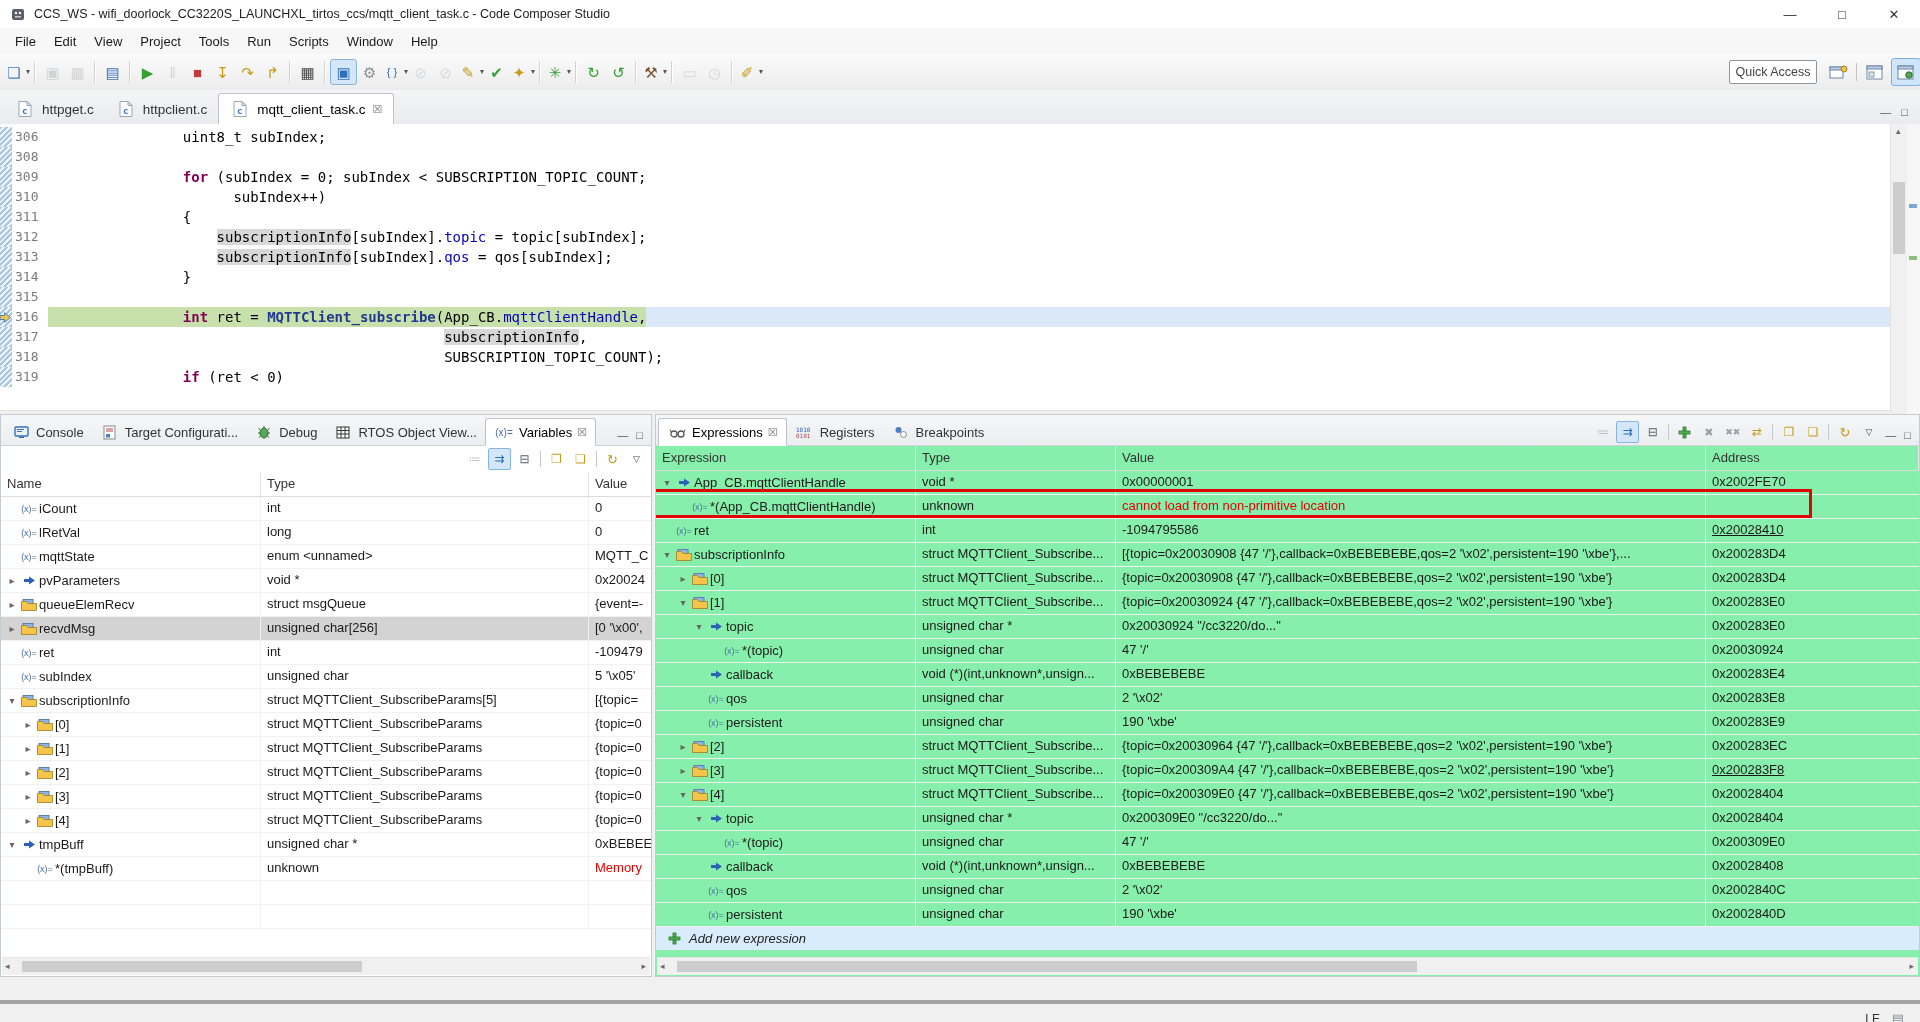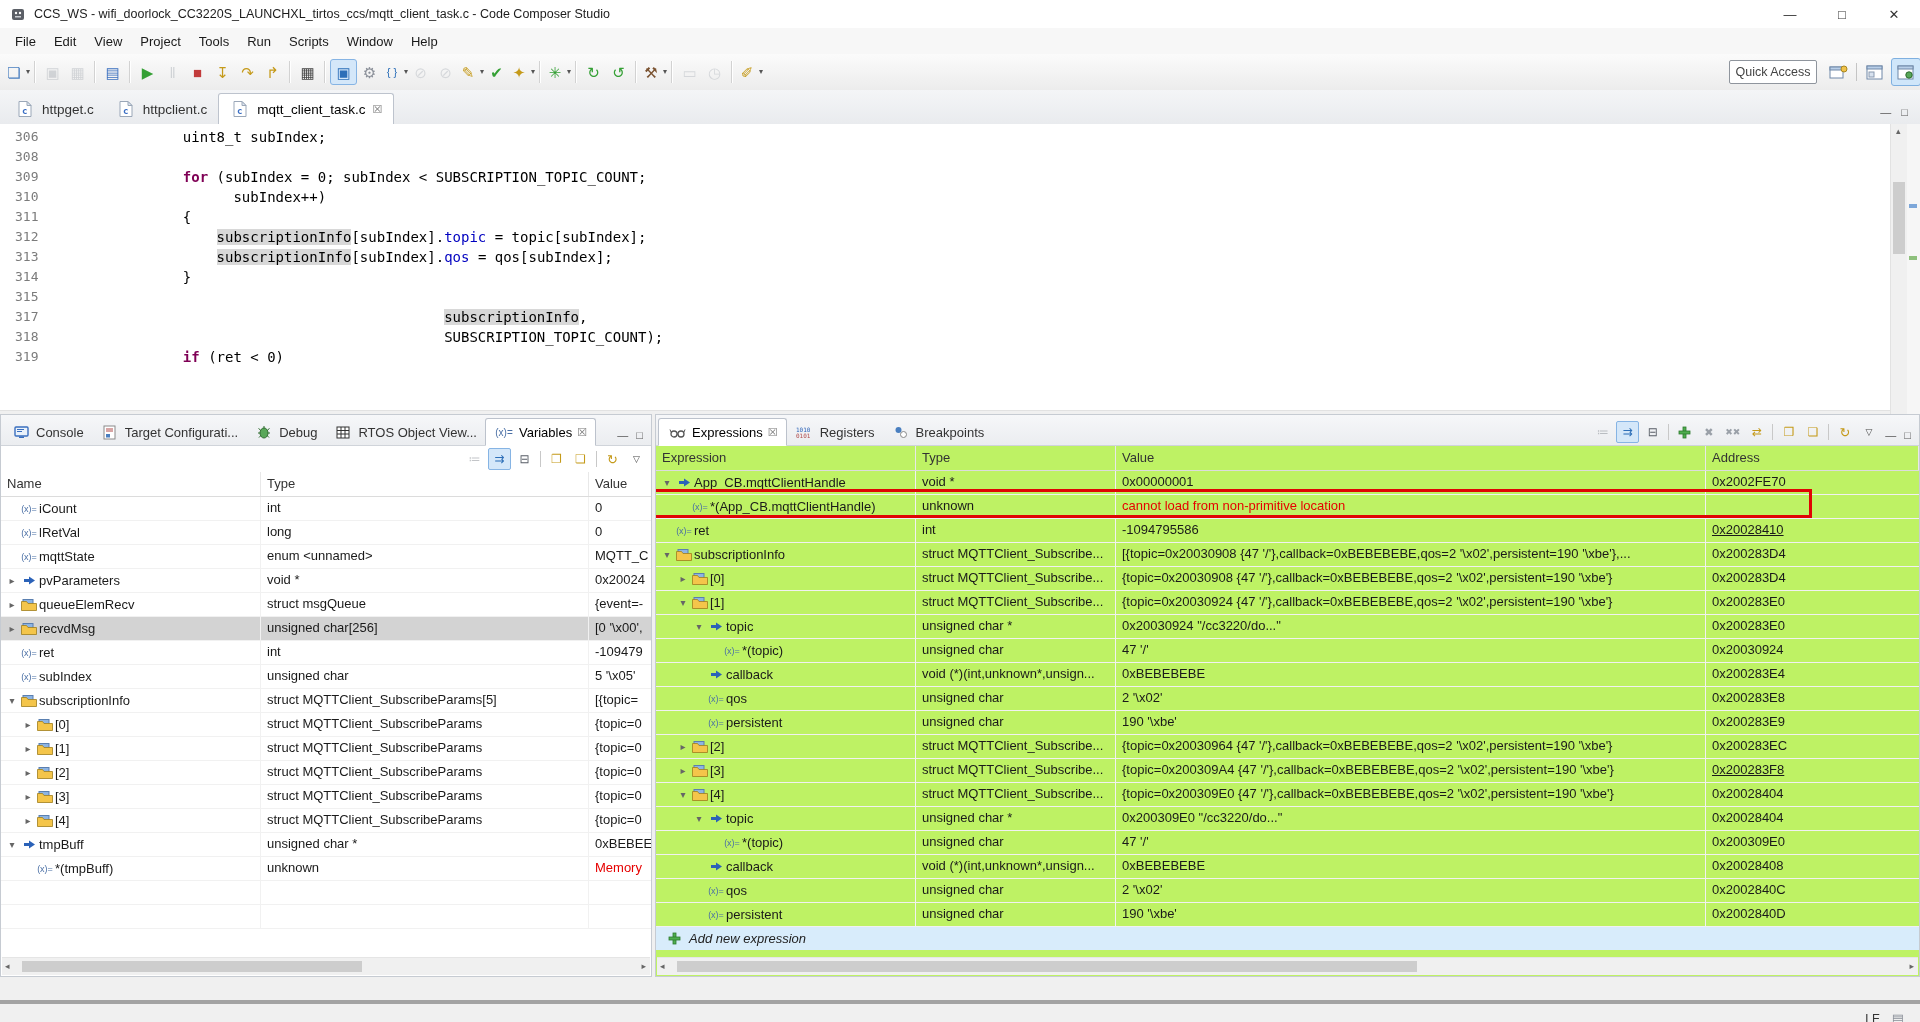--- a/index.html
+++ b/index.html
@@ -31,21 +31,21 @@
 
   
   .etabbar{position:absolute;top:90px;left:0;right:0;height:34px;background:linear-gradient(#f4f5f7,#e9ebee);border-bottom:1px solid #c9ced6;display:flex;align-items:flex-end;padding-left:4px;}
   .etab{height:30px;display:flex;align-items:center;gap:7px;padding:0 11px;color:#333;font-size:13.5px;}
   .etab.active{background:#fff;border:1px solid #bdc3cd;border-bottom-color:#fff;border-radius:3px 3px 0 0;margin-bottom:-1px;color:#000;}
   .closex{color:#777;font-size:11px;}
   .eminmax{margin-left:auto;display:flex;gap:10px;padding:0 12px 6px 0;color:#555;font-size:11px;}
 
   
   .ebody{position:absolute;top:124px;left:0;width:1890px;height:286px;background:#fff;overflow:hidden;padding-top:3px;box-sizing:border-box;}
-  .cline{display:flex;height:20px;position:relative;align-items:center;}
+  .cline{display:flex;height:20px;position:relative;}
   .hatch{width:12px;flex:none;background:repeating-linear-gradient(135deg,#aac7e1 0 2px,#eef4fa 2px 4px);position:relative;}
   .ln{width:33px;flex:none;color:#7b7b7b;font:13px/20px "DejaVu Sans Mono",monospace;padding-left:3px;}
   .codepre{font:14px/20px "DejaVu Sans Mono",monospace;white-space:pre;color:#000;}
   .cur .codepre{background:#c8e0ab;}
   .fill{flex:1;background:#dbe8f8;}
   .kw{color:#7f0055;font-weight:bold;}
   .mem{color:#0000c0;}
   .fn{color:#203a8f;font-weight:bold;}
   .occ{background:#d8d8d8;}
   .marker{position:absolute;left:0;top:4px;}
@@ -55,21 +55,21 @@
   .evscroll{position:absolute;top:124px;left:1890px;width:17px;height:303px;background:#f0f0f0;border-left:1px solid #e2e2e2;}
   .eruler{position:absolute;top:124px;left:1907px;width:13px;height:303px;background:#f6f6f6;}
   .rmark{position:absolute;left:2px;width:8px;height:4px;}
   .sarrow{position:absolute;color:#666;font-size:9px;line-height:1;}
   .hthumb{position:absolute;left:46px;top:3px;width:1040px;height:11px;background:#cdcdcd;}
   .vthumb{position:absolute;left:2px;top:58px;width:12px;height:72px;background:#cdcdcd;}
 
   
   .bottom{position:absolute;top:414px;left:0;right:0;height:563px;background:#f0f0f0;}
   .lpanel{position:absolute;left:0;top:0;width:652px;height:563px;background:#fff;border:1px solid #c6cbd2;box-sizing:border-box;overflow:hidden;}
-  .rpanel{position:absolute;left:655px;top:0;width:1265px;height:563px;background:#bef264;border:1px solid #c6cbd2;box-sizing:border-box;overflow:hidden;}
+  .rpanel{position:absolute;left:655px;top:0;width:1265px;height:563px;background:#86efac;border:1px solid #c6cbd2;box-sizing:border-box;overflow:hidden;}
   .ptabbar{height:30px;background:linear-gradient(#f6f7f9,#ebedf0);border-bottom:1px solid #d0d4da;display:flex;align-items:flex-end;padding-left:2px;}
   .ptab{height:26px;display:flex;align-items:center;gap:5px;padding:0 8px;color:#333;white-space:nowrap;font-size:13px;}
   .ptab.active{background:#fff;border:1px solid #bcc2cc;border-bottom-color:#fff;border-radius:3px 3px 0 0;margin-bottom:-1px;color:#000;}
   .ptools{margin-left:auto;display:flex;align-items:center;gap:3px;padding:0 2px 2px 0;}
   .pbtn2{width:21px;height:20px;display:flex;align-items:center;justify-content:center;font-size:13px;border-radius:2px;line-height:1;}
   .pbtn2.act{background:#d4e7f9;border:1px solid #86b4e4;}
   .pbtn2.dis{opacity:.4;}
   .psep2{width:1px;height:16px;background:#c8c8c8;margin:0 2px;}
   .minmax{display:flex;gap:8px;color:#555;padding:0 8px 4px 4px;font-size:11px;}
   .vtools{height:26px;display:flex;justify-content:flex-end;align-items:center;gap:3px;padding-right:4px;}
@@ -332,20 +332,30 @@
       <div class="cline">
         <div class="hatch"></div>
         <div class="ln">314</div>
         <span class="codepre"><span>                }</span></span>
       </div>
       <div class="cline">
         <div class="hatch"></div>
         <div class="ln">315</div>
         <span class="codepre"></span>
       </div>
+      <div class="cline cur">
+        <div class="hatch">
+          <span class="marker"><svg width="11" height="11">
+              <path d="M0 3.5 h4.5 V0.8 L10.5 5.5 4.5 10.2 V7.5 H0 z" fill="#ecc44f" stroke="#4a77b5" stroke-width="0.9"></path>
+            </svg></span>
+        </div>
+        <div class="ln">316</div>
+        <span class="codepre"><span>                </span><span class="kw">int</span><span> ret = </span><span class="fn">MQTTClient_subscribe</span><span>(App_CB.</span><span class="mem">mqttClientHandle</span><span>,</span></span>
+        <div class="fill"></div>
+      </div>
       <div class="cline">
         <div class="hatch"></div>
         <div class="ln">317</div>
         <span class="codepre"><span>                                               </span><span class="occ">subscriptionInfo</span><span>,</span></span>
       </div>
       <div class="cline">
         <div class="hatch"></div>
         <div class="ln">318</div>
         <span class="codepre"><span>                                               SUBSCRIPTION_TOPIC_COUNT);</span></span>
       </div>

